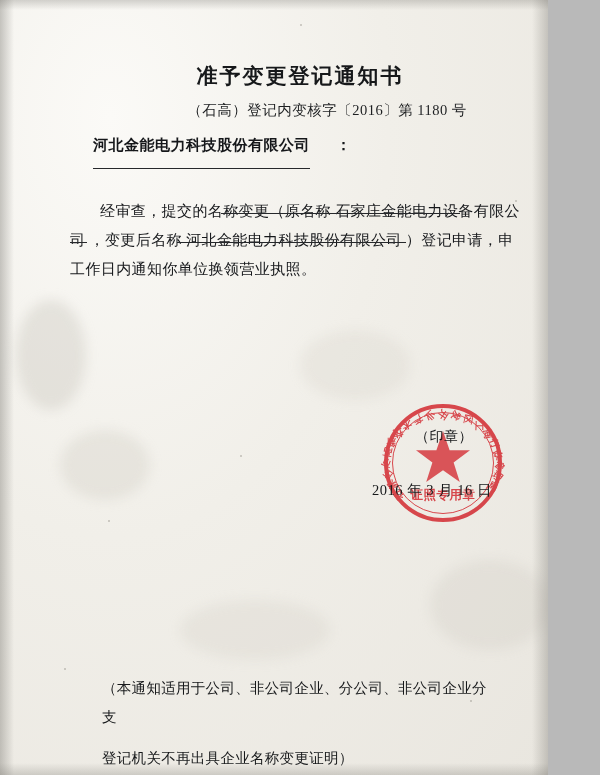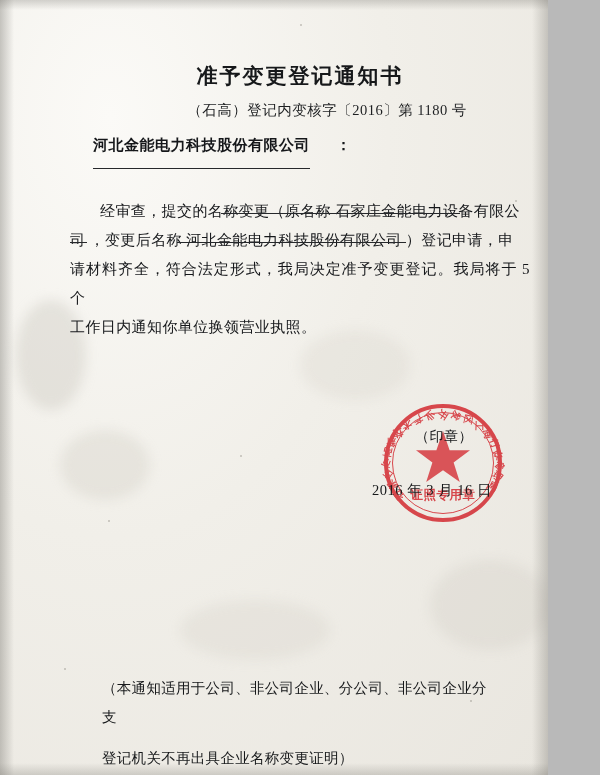--- a/index.html
+++ b/index.html
@@ -192,21 +192,20 @@
   <div class="doc-title">准予变更登记通知书</div>
   <div class="doc-number">（石高）登记内变核字〔2016〕第 1180 号</div>
 
   <div class="addressee-row">
     <span class="addressee-name">河北金能电力科技股份有限公司</span><span class="addressee-colon">：</span>
   </div>
 
   <div class="body-block">
     <p class="indent2">经审查，提交的名称变更（原名称 石家庄金能电力设备有限公</p>
     <p>司 ，变更后名称 河北金能电力科技股份有限公司 ）登记申请，申</p>
-    <p>请材料齐全，符合法定形式，我局决定准予变更登记。我局将于 5 个</p>
     <p>工作日内通知你单位换领营业执照。</p>
   </div>
 
   <div style="position:absolute; left:221px; top:213px; width:239px; height:1.2px; background:#26282b;"></div>
   <div style="position:absolute; left:70px; top:242px; width:17px; height:1.2px; background:#26282b;"></div>
   <div style="position:absolute; left:177px; top:242px; width:229px; height:1.2px; background:#26282b;"></div>
 
   <div class="seal">
     <svg width="124" height="124" viewBox="0 0 124 124" xmlns="http://www.w3.org/2000/svg">
       <g opacity="0.82">

